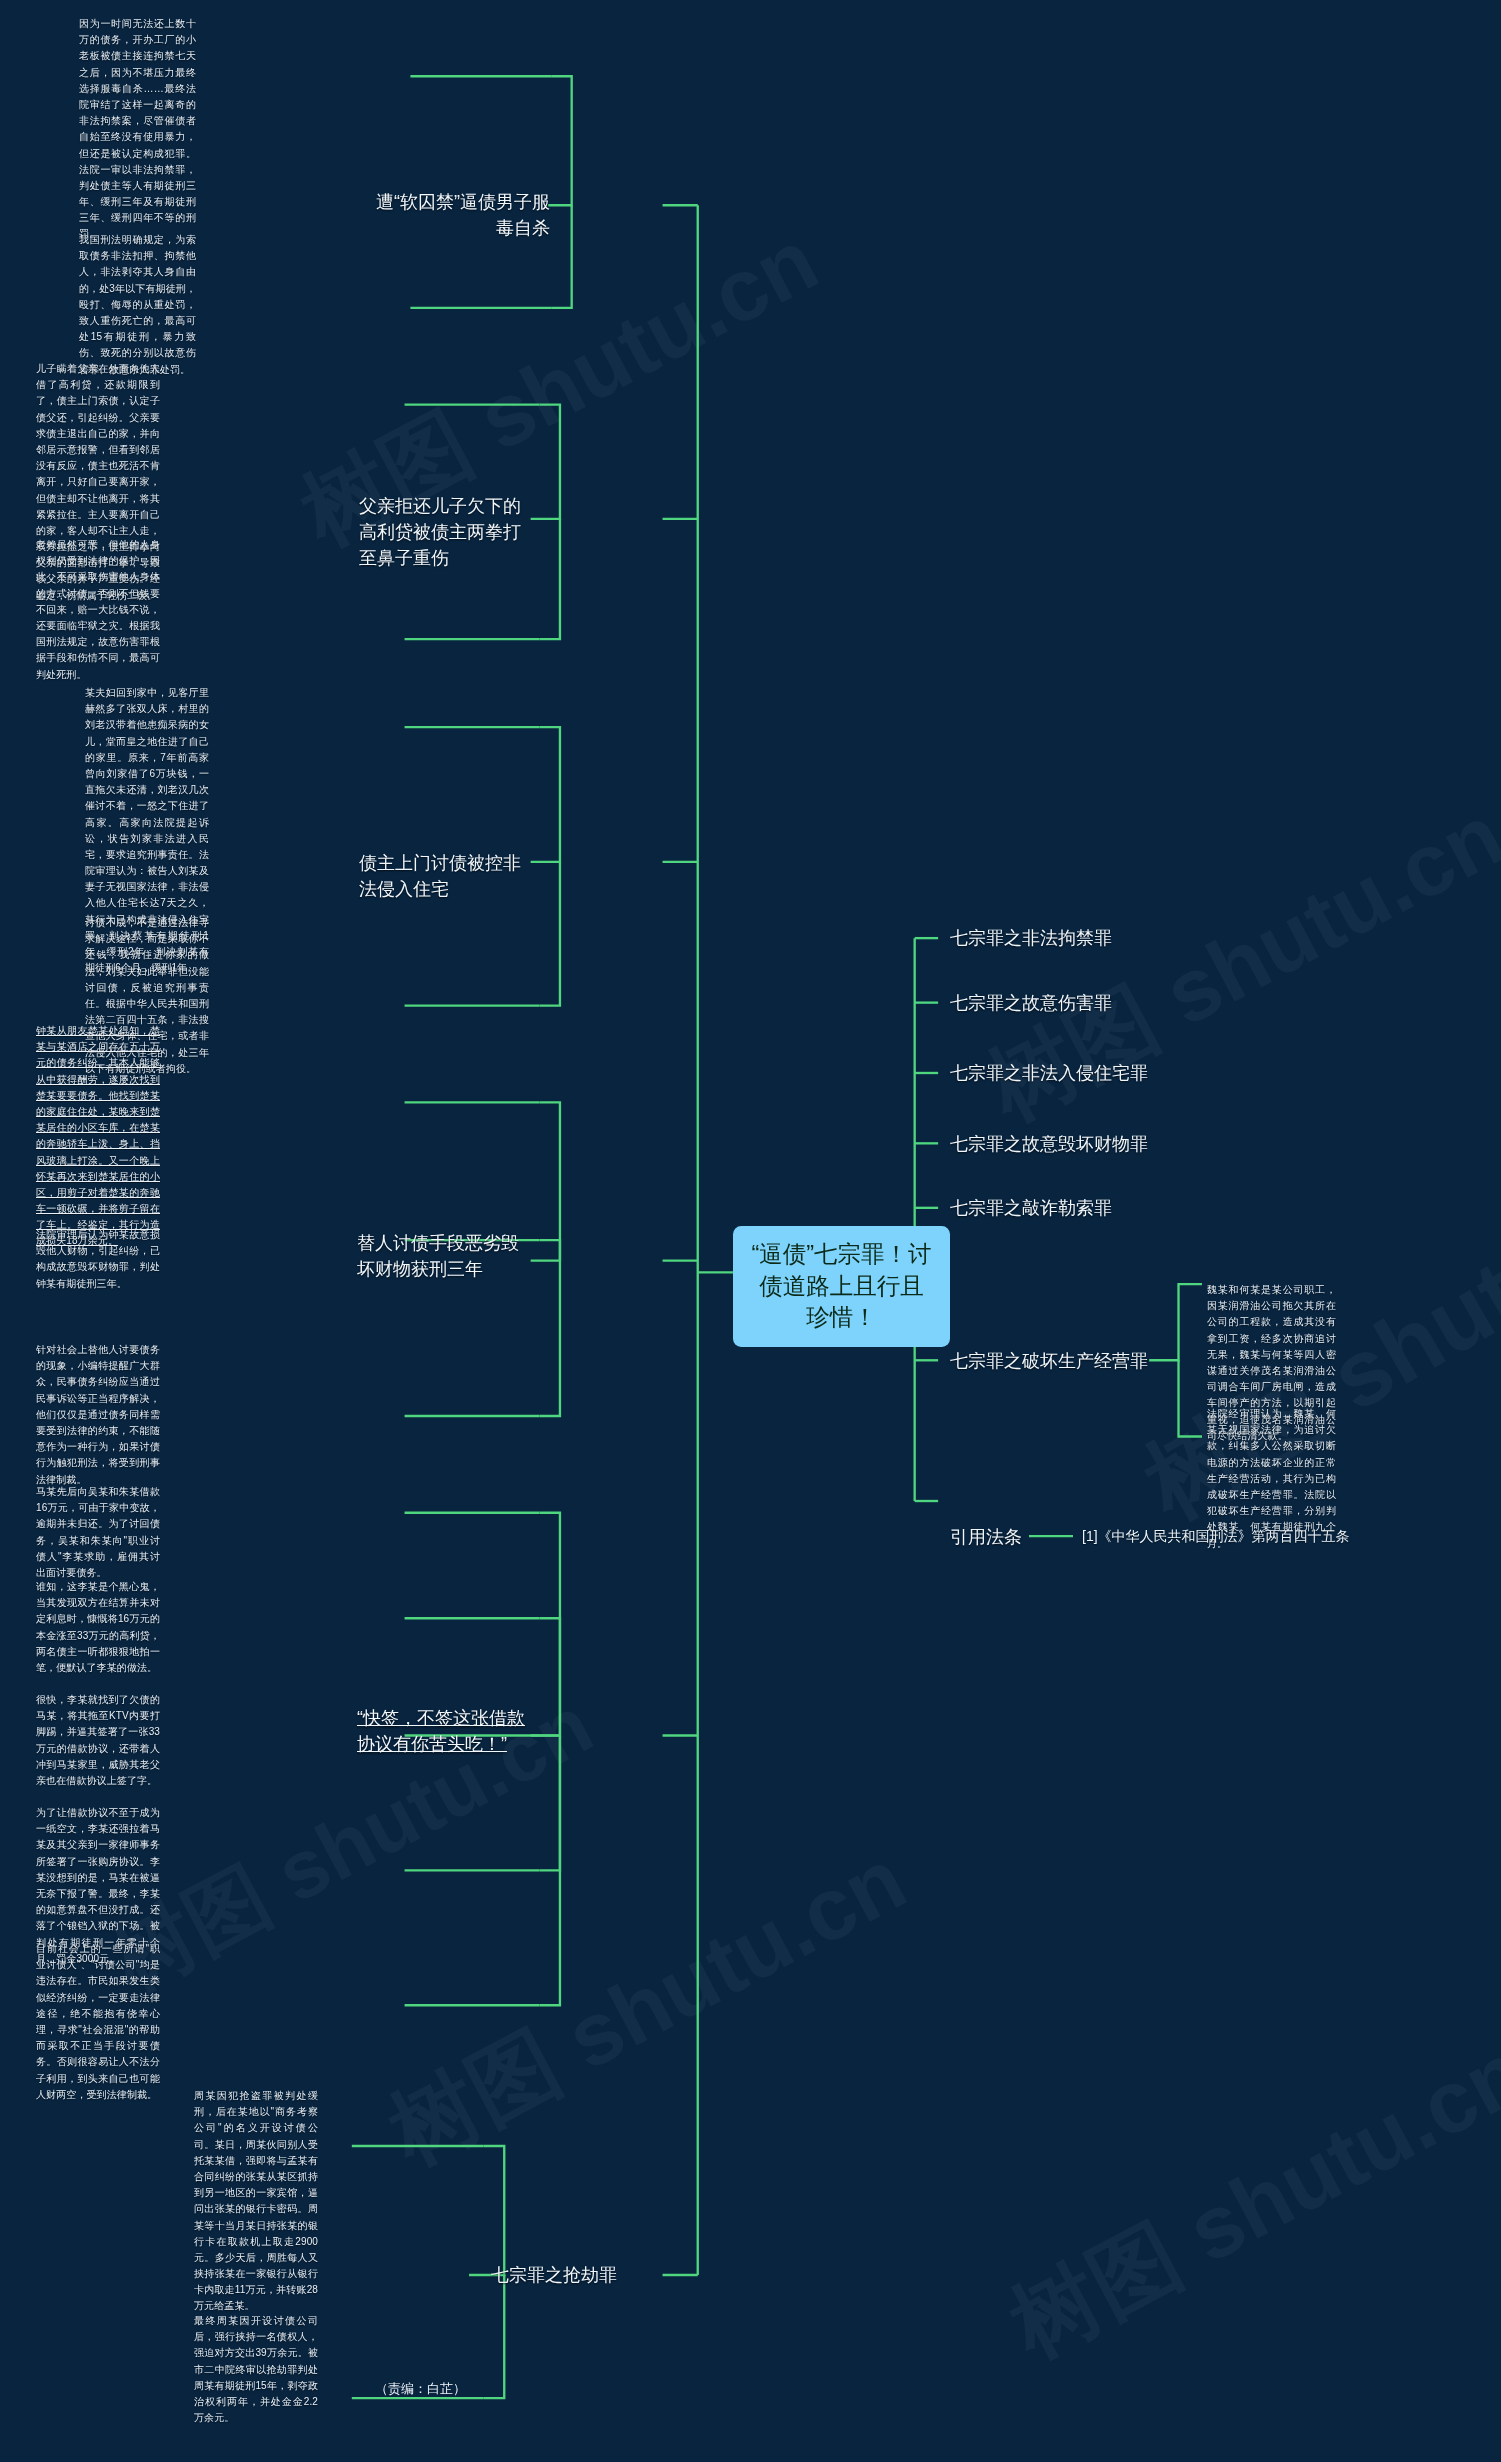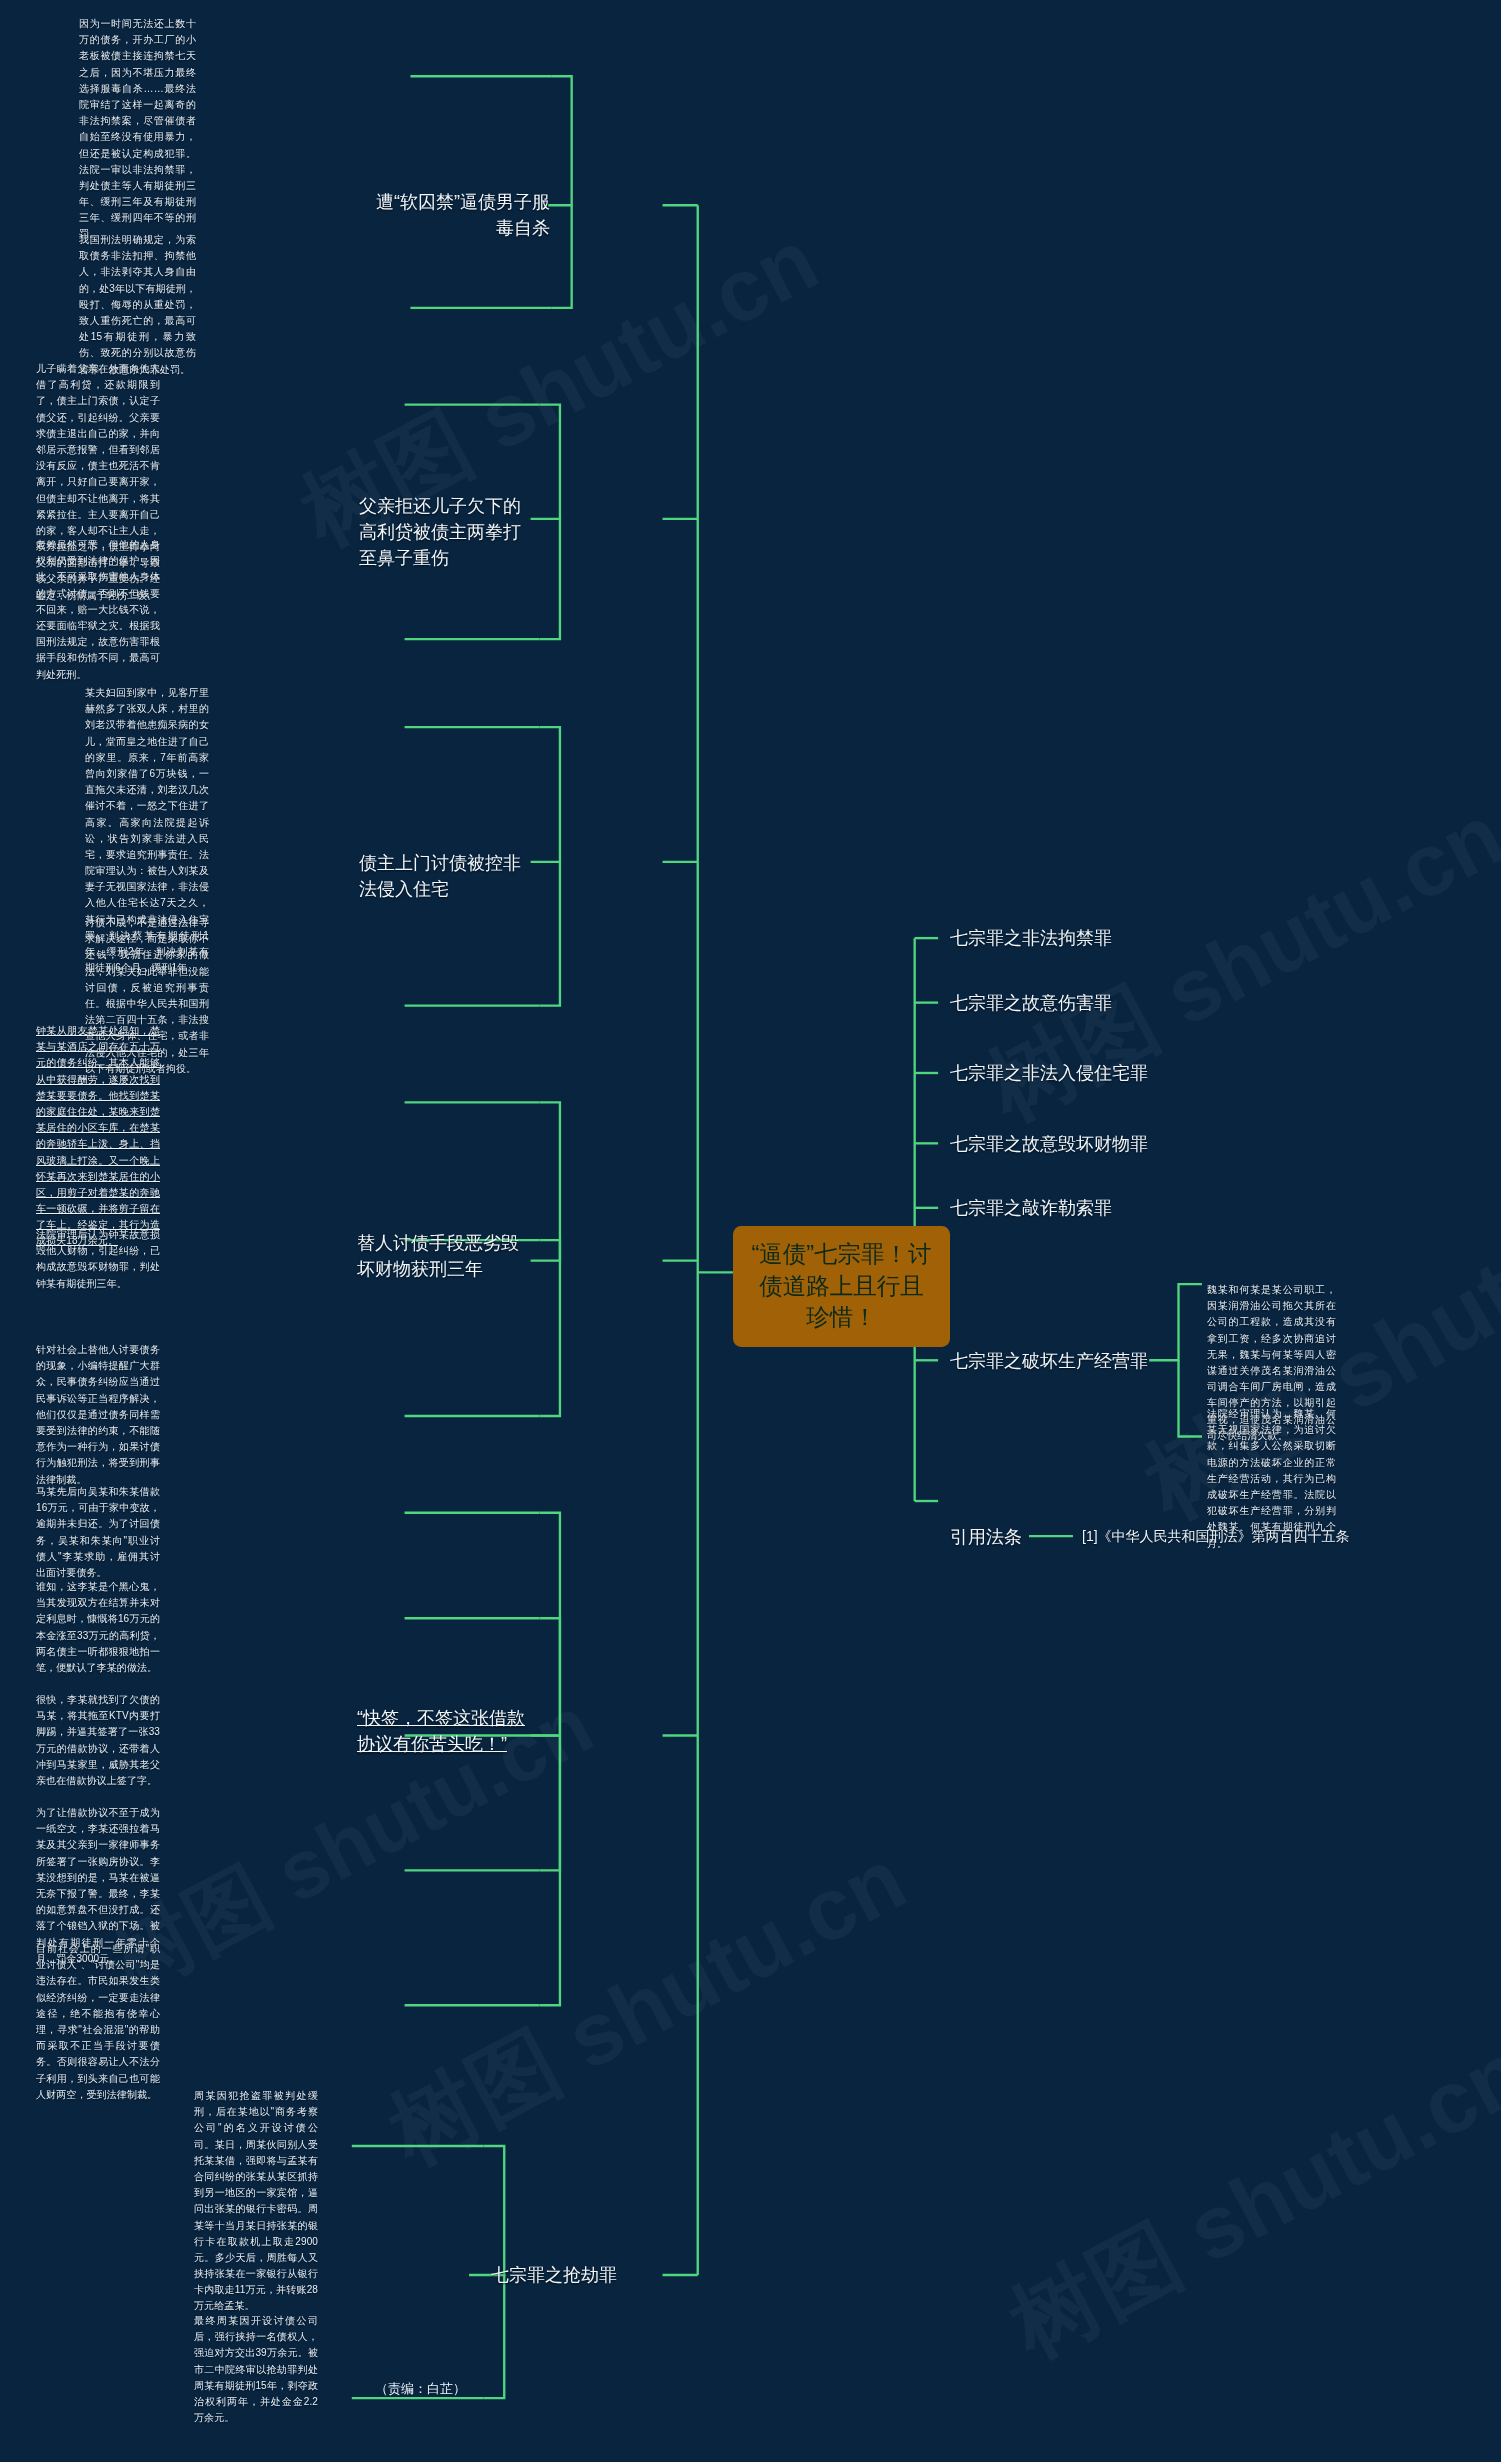--- a/index.html
+++ b/index.html
@@ -18,21 +18,21 @@
   .wm5{left:985px;top:2140px;font-size:88px;transform:rotate(-28deg);}
   .wm6{left:88px;top:1789px;font-size:82px;transform:rotate(-28deg);}
 
   
   svg.links{position:absolute;left:0;top:0;width:1501px;height:2462px;
             pointer-events:none;}
   svg.links path,svg.links line{fill:none;stroke:#4fd67f;stroke-width:4;}
 
   
   .root{
-    position:absolute;background:#a16207;color:#0b2a18;border-radius:8.2px;
+    position:absolute;background:#7dd3fc;color:#0b2a18;border-radius:8.2px;
     padding:13px 15.2px;font-size:23.5px;line-height:1.35;font-weight:400;
     text-align:center;box-sizing:border-box;
   }
   
   .branch{
     position:absolute;font-size:18px;line-height:1.45;color:#f2f7fb;
     text-shadow:0 1.2px 1.8px rgba(0,0,0,.65);
   }
   
   .leaf{

